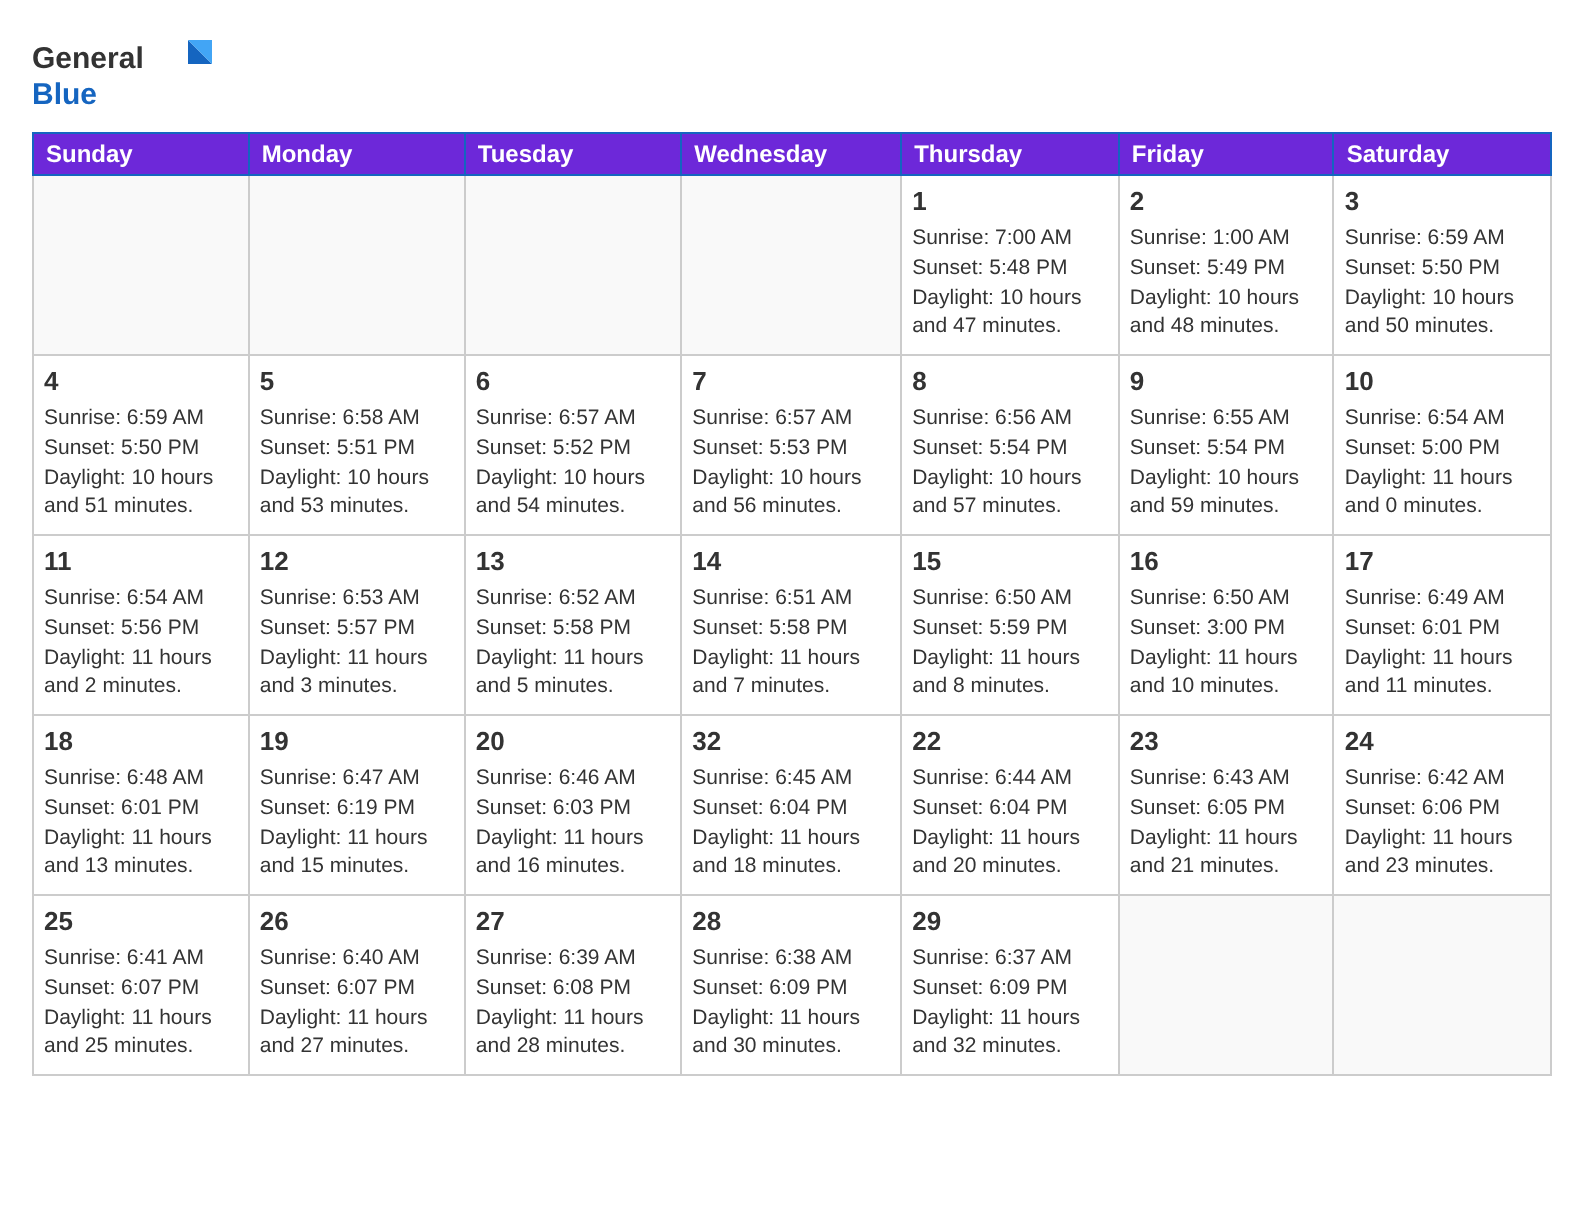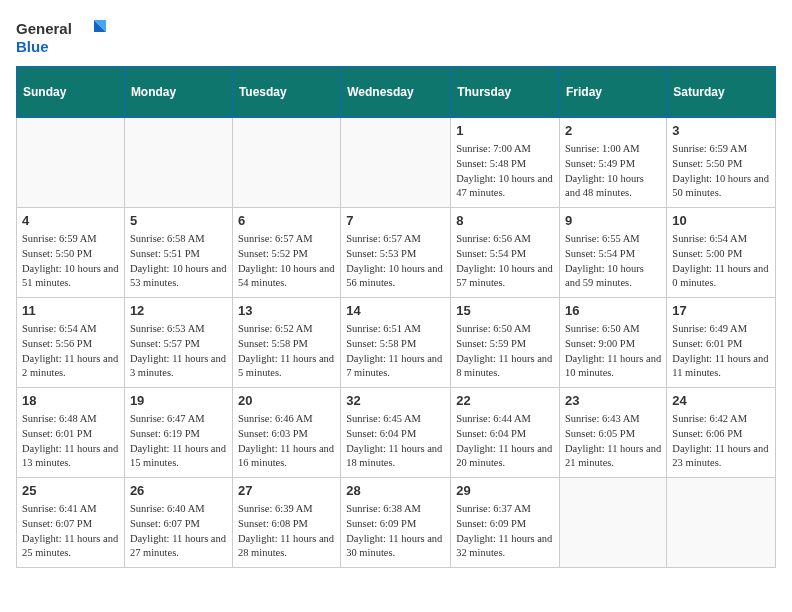--- a/index.html
+++ b/index.html
@@ -33,24 +33,24 @@
     .calendar-subtitle {
       font-size: 16px;
       color: #555;
     }
     table {
       width: 100%;
       border-collapse: collapse;
       font-size: 11px;
     }
     thead tr th {
-      background-color: #0f766e;
+      background-color: #6d28d9;
       color: #fff;
       text-align: left;
-      padding: 18px 6px;
+      padding: 3px 6px;
       font-size: 12px;
       font-weight: bold;
       border: 1px solid #1565c0;
     }
     tbody tr td {
       border: 1px solid #ccc;
       vertical-align: top;
       padding: 4px 5px;
       height: 90px;
       width: 113px;
@@ -62,21 +62,20 @@
     }
     .day-num {
       font-size: 13px;
       font-weight: bold;
       display: block;
       margin-bottom: 2px;
     }
     .day-info {
       font-size: 10.5px;
       color: #333;
-      font-family: Liberation Serif, serif;
     }
   </style>
 </head>
 <body>
 
 <div class="header">
   <div class="logo">
 <svg width="90" height="42" viewBox="0 0 90 42">
   <text x="0" y="18" font-size="15" font-weight="bold" fill="#333" font-family="Arial">General</text>
   <text x="0" y="36" font-size="15" font-weight="bold" fill="#1565c0" font-family="Arial">Blue</text>
@@ -198,21 +197,21 @@
         </td>
         <td>
           <span class="day-num">15</span>
           <div class="day-info">Sunrise: 6:50 AM
 Sunset: 5:59 PM
 Daylight: 11 hours and 8 minutes.</div>
         </td>
         <td>
           <span class="day-num">16</span>
           <div class="day-info">Sunrise: 6:50 AM
-Sunset: 9:00 PM
+Sunset: 3:00 PM
 Daylight: 11 hours and 10 minutes.</div>
         </td>
         <td>
           <span class="day-num">17</span>
           <div class="day-info">Sunrise: 6:49 AM
 Sunset: 6:01 PM
 Daylight: 11 hours and 11 minutes.</div>
         </td>
       </tr>
       <tr>

